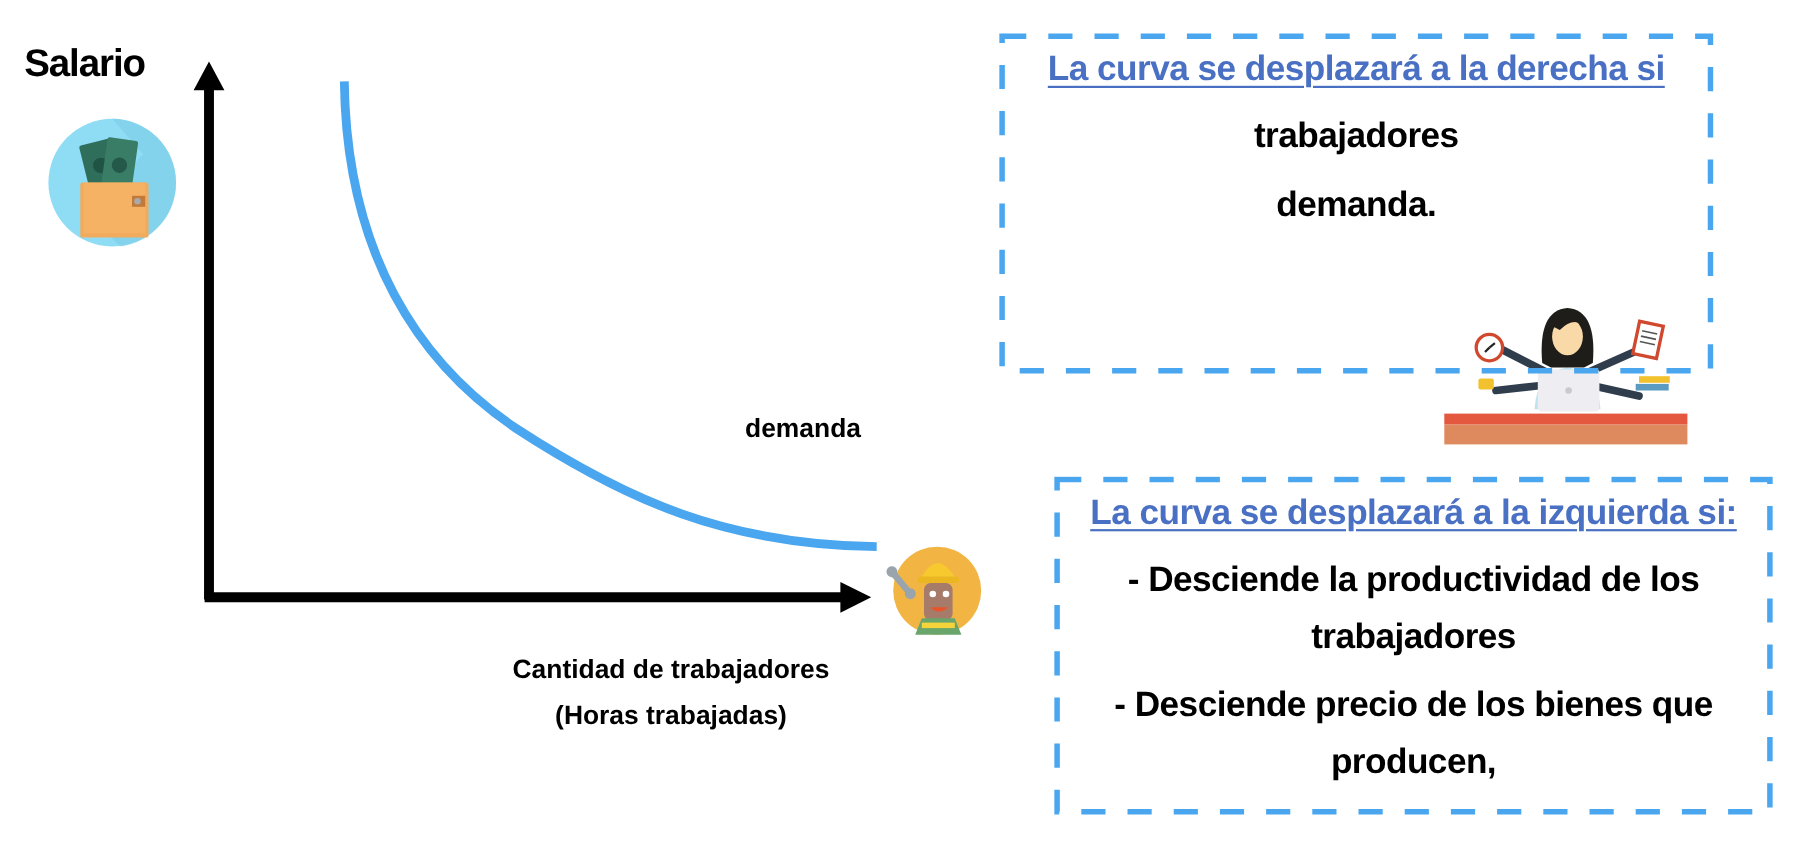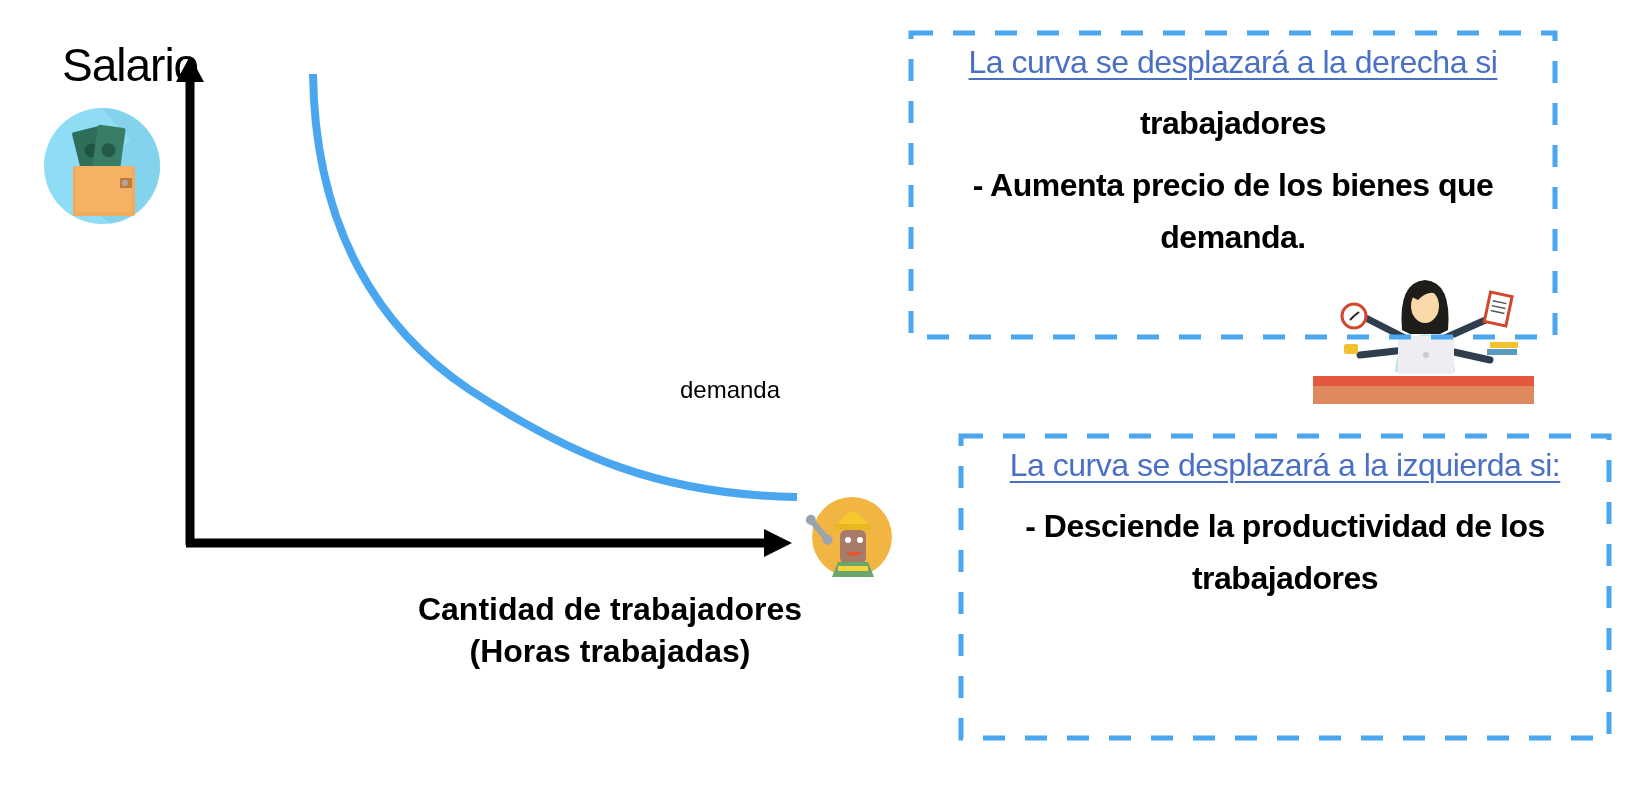--- a/index.html
+++ b/index.html
@@ -1,26 +1,26 @@
 <!DOCTYPE html>
 <html><head>
   <meta charset="utf-8">
   <style>
     html, body { margin: 0; padding: 0; background: #ffffff; }
     body { width: 1648px; height: 788px; position: relative; overflow: hidden;
            font-family: "Liberation Sans", "DejaVu Sans", sans-serif; color: #000; }
     .abs { position: absolute; }
     #diagram-svg { position: absolute; left: 0; top: 0; }
-    .ylabel { left: 22px; top: 38px; font-size: 46px; font-weight: normal; letter-spacing: -1px; margin-left: 40px; }
+    .ylabel { left: 22px; top: 38px; font-size: 35px; font-weight: bold; letter-spacing: -1px; }
     .curve-label { left: 600px; top: 370px; width: 260px; text-align: center;
-                   font-size: 24px; font-weight: normal; line-height: 40px; }
+                   font-size: 24px; font-weight: bold; line-height: 40px; }
     .xlabel { left: 400px; top: 588px; width: 420px; text-align: center;
-              font-size: 32px; font-weight: bold; line-height: 42px; }
+              font-size: 24px; font-weight: bold; line-height: 42px; }
     .box { position: absolute; box-sizing: border-box; text-align: center; }
-    .box-title { color: #4a70c4; font-weight: normal; text-decoration: underline;
+    .box-title { color: #4a70c4; font-weight: bold; text-decoration: underline;
                  text-decoration-thickness: 2px; text-underline-offset: 5px;
                  font-size: 32px; letter-spacing: -0.5px; white-space: nowrap; }
     .box-item { font-weight: bold; font-size: 32px; line-height: 52px; letter-spacing: -0.5px; }
     #box-right { left: 908px; top: 30px; width: 650px; height: 310px; }
     #box-left  { left: 958px; top: 433px; width: 654px; height: 308px; }
     #box-right .box-title { margin-top: 14px; margin-bottom: 16px; }
     #box-left .box-title { margin-top: 14px; margin-bottom: 16px; }
     .dash-frame { position: absolute; left: 0; top: 0; width: 100%; height: 100%; pointer-events: none; }
   </style>
 </head>
@@ -124,27 +124,30 @@
 
 <div class="box" id="box-right">
   <svg class="dash-frame" viewBox="0 0 650 310" preserveAspectRatio="none">
     <rect x="3" y="3" width="644" height="304" fill="none" stroke="#4aa6ee" stroke-width="5" stroke-dasharray="22 20"></rect>
   </svg>
   <div class="box-title">La curva se desplazará a la derecha si</div>
   <div class="box-item">
     <div>trabajadores</div>
   </div>
   <div class="box-item" style="margin-top:10px;">
-    <div>- Aumenta precio de los bienes que</div>
     <div>demanda.</div>
   </div>
 </div>
 
 <div class="box" id="box-left">
   <svg class="dash-frame" viewBox="0 0 654 308" preserveAspectRatio="none">
     <rect x="3" y="3" width="648" height="302" fill="none" stroke="#4aa6ee" stroke-width="5" stroke-dasharray="22 20"></rect>
   </svg>
   <div class="box-title">La curva se desplazará a la izquierda si:</div>
   <div class="box-item">
     <div>- Desciende la productividad de los</div>
     <div>trabajadores</div>
   </div>
+  <div class="box-item" style="margin-top:10px;">
+    <div>- Desciende precio de los bienes que</div>
+    <div>producen,</div>
+  </div>
 </div>
 
 </body></html>

